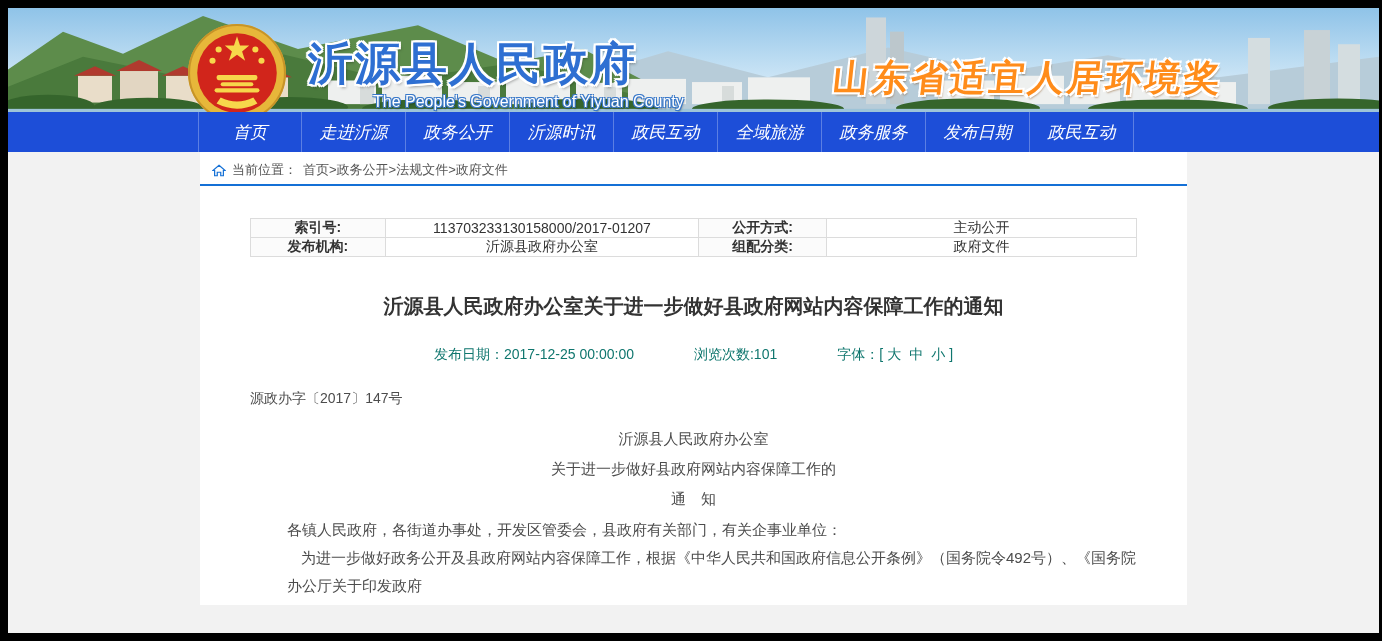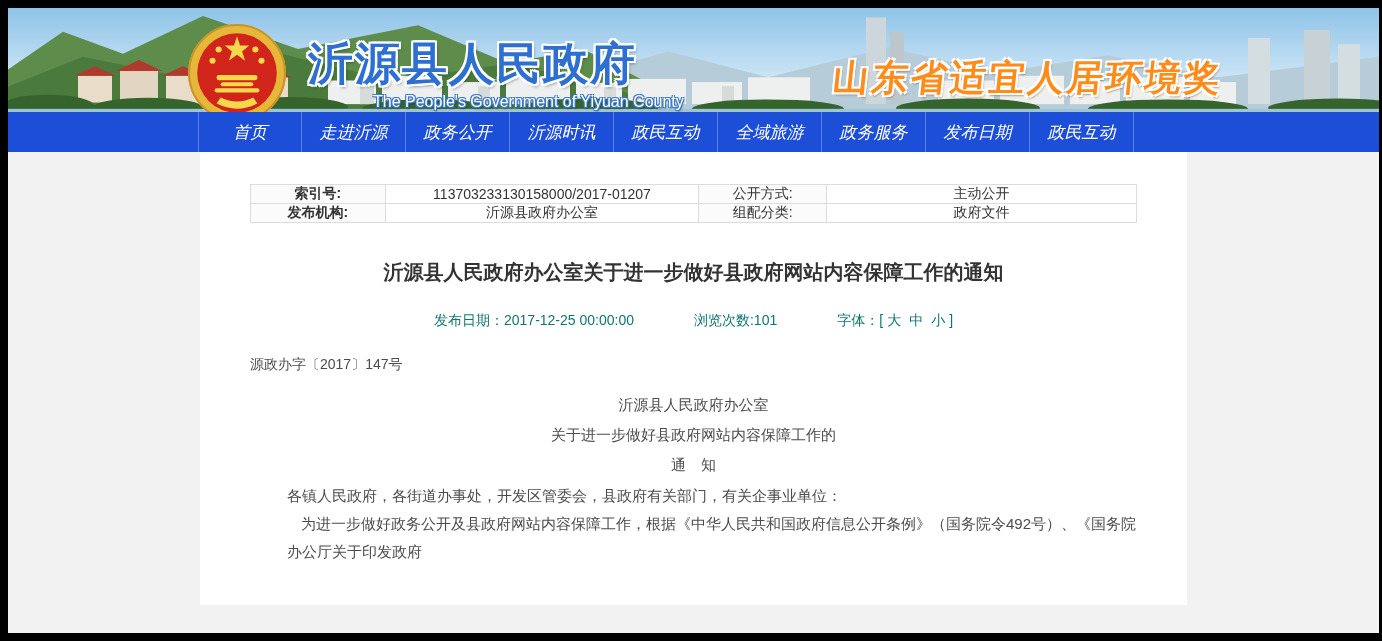--- a/index.html
+++ b/index.html
@@ -70,21 +70,21 @@
   .doc-area { padding:0 50px; }
   table.info-table {
     width:100%; border-collapse:collapse; margin-top:32px;
     font-size:14px; color:#333;
   }
   table.info-table td {
     border:1px solid #dcdcdc; text-align:center; height:16px; padding:0 6px;
   }
   td.cell-label { width:15.2%; font-weight:bold; background:#fbfbfb; }
   td.cell-value { width:35.4%; background:#fff; }
-  td.cell-label2 { width:14.4%; font-weight:normal; background:#fbfbfb; }
+  td.cell-label2 { width:14.4%; font-weight:bold; background:#fbfbfb; }
   td.cell-value2 { width:35%; background:#fff; }
   .article-title {
     margin-top:36px; text-align:center;
     font-size:20px; font-weight:bold; color:#333;
   }
   .article-meta {
     margin-top:26px; text-align:center;
     font-size:14px; color:#0f766e;
   }
   .article-meta .m-gap { display:inline-block; width:60px; }
@@ -198,20 +198,27 @@
     <a class="nav-item">沂源时讯</a>
     <a class="nav-item">政民互动</a>
     <a class="nav-item">全域旅游</a>
     <a class="nav-item">政务服务</a>
     <a class="nav-item">发布日期</a>
     <a class="nav-item">政民互动</a>
   </div>
 
   <div class="content-wrap">
 
+    <div class="breadcrumb">
+      <svg class="home-ic" viewBox="0 0 16 14">
+        <path d="M8 1 L15 7 L13 7 L13 13 L10 13 L10 9 L6 9 L6 13 L3 13 L3 7 L1 7 Z" fill="none" stroke="#1470d6" stroke-width="1.4"></path>
+      </svg>
+      <span>当前位置：</span>
+      <span>首页&gt;政务公开&gt;法规文件&gt;政府文件</span>
+    </div>
 
     <div class="doc-area">
 
       <table class="info-table">
         <tbody>
             <tr>
           <td class="cell-label">索引号:</td>
           <td class="cell-value">113703233130158000/2017-01207</td>
           <td class="cell-label2">公开方式:</td>
           <td class="cell-value2">主动公开</td>

